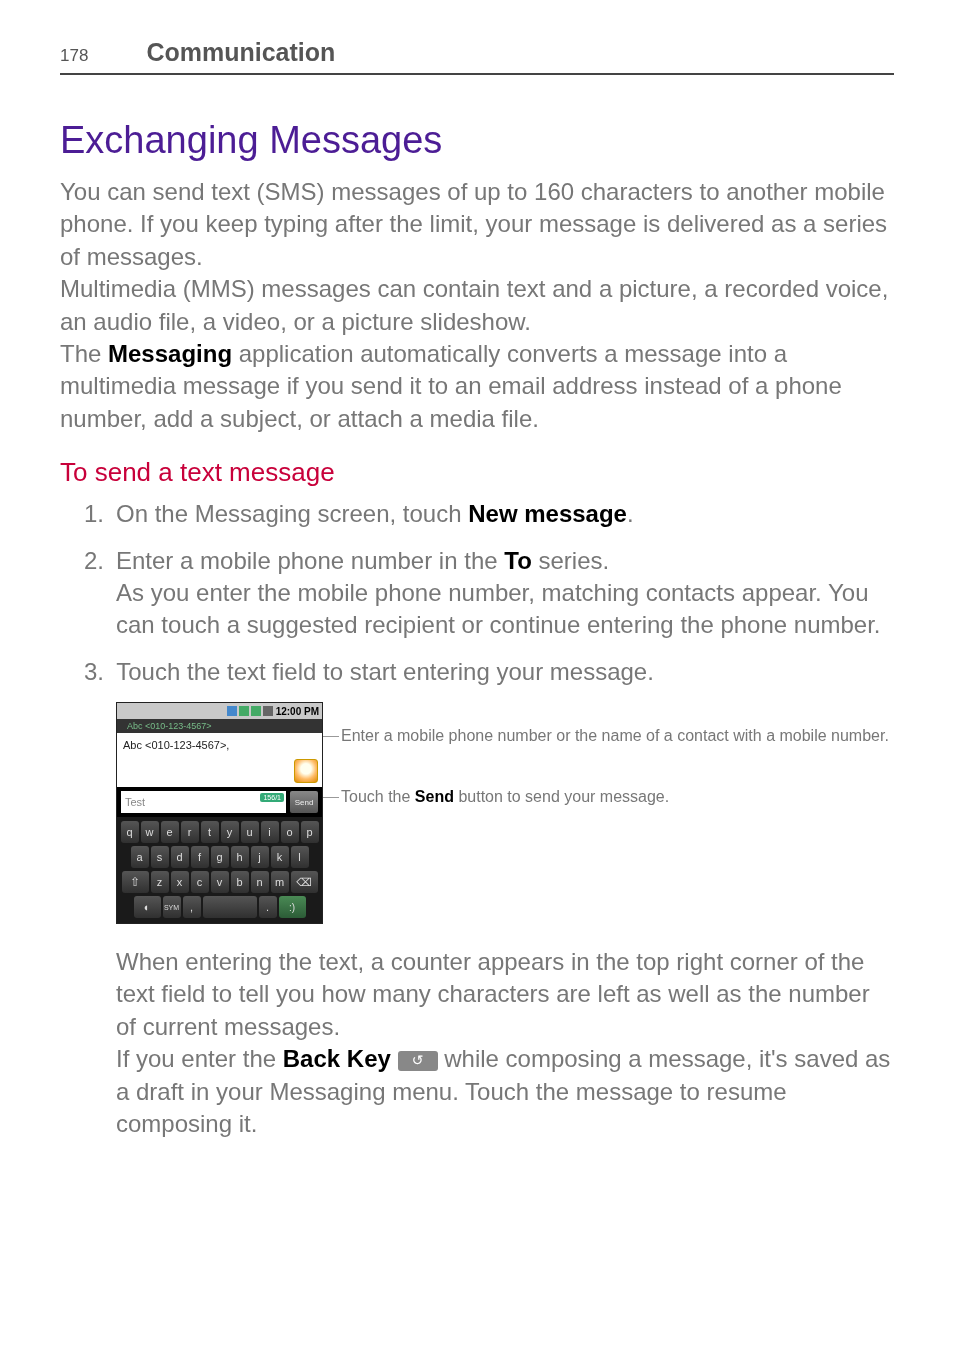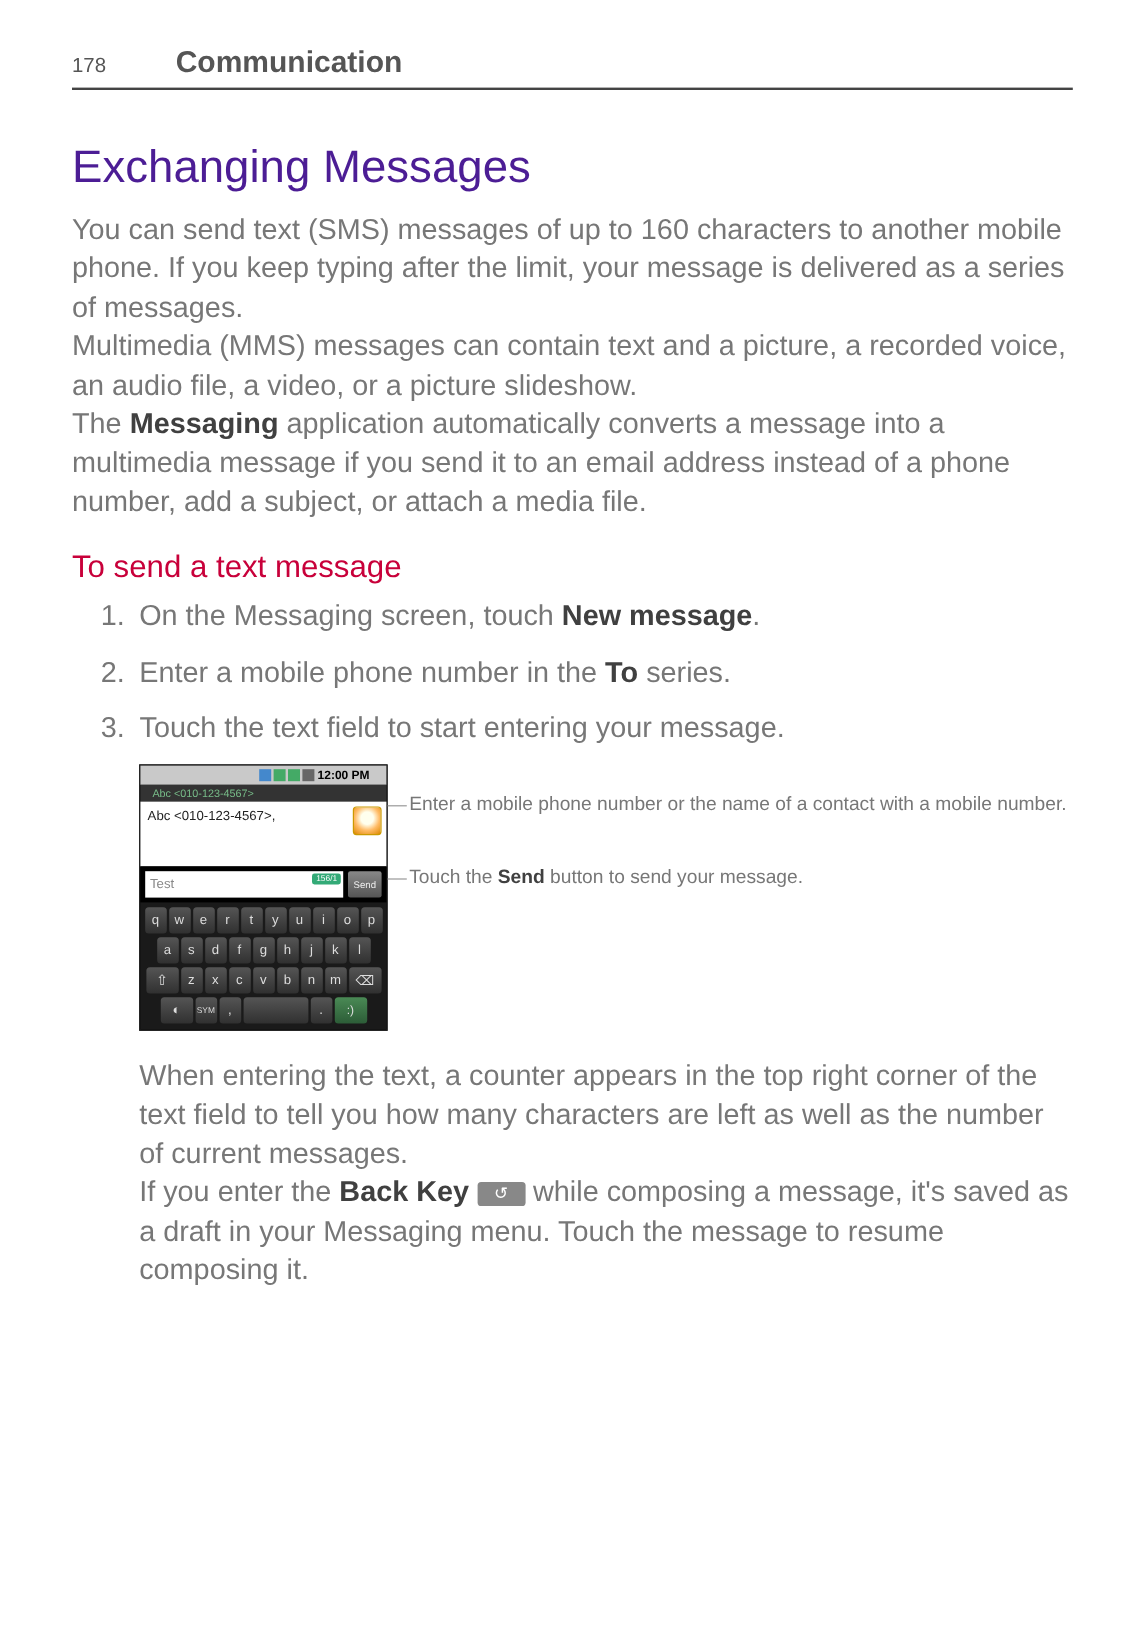--- a/index.html
+++ b/index.html
@@ -39,21 +39,21 @@
     margin: 0 0 14px 0;
     font-weight: normal;
   }
   .body-text {
     font-size: 24px;
     line-height: 1.35;
     color: #777;
     margin: 0 0 22px 0;
   }
   .bold-dark {
-    color: #404040;
+    color: #000000;
     font-weight: bold;
   }
   .h2 {
     font-size: 26px;
     color: #c8003a;
     margin: 6px 0 10px 0;
     font-weight: normal;
   }
   .list {
     padding-left: 56px;
@@ -78,21 +78,21 @@
     width: 207px;
     border: 1px solid #222;
     background: #000;
   }
   .statusbar {
     height: 16px;
     background: #c9c9c9;
     display: flex;
     align-items: center;
     justify-content: flex-end;
-    padding: 0 14px;
+    padding: 0 3px;
     gap: 3px;
   }
   .status-icons {
     display: flex;
     gap: 2px;
     align-items: center;
   }
   .sicon { width: 10px; height: 10px; background:#4a6; }
   .sicon2 { width: 10px; height: 10px; background:#48c; }
   .sicon3 { width: 10px; height: 10px; background:#666; }
@@ -103,21 +103,21 @@
   }
   .recipient-bar {
     background: #333;
     font-size: 9px;
     color: #7b8;
     padding: 2px 10px;
   }
   .to-row {
     background: #fff;
     display: flex;
-    align-items: flex-start;
+    align-items: flex-end;
   }
   .to-field {
     flex: 1;
     padding: 6px 6px 36px 6px;
     font-size: 11px;
     color: #222;
   }
   .contact-icon {
     width: 24px;
     height: 24px;
@@ -253,20 +253,21 @@
   <h2 class="h2">To send a text message</h2>
 
   <div class="list">
     <div class="list-item">
       <span class="list-num">1.</span>
       <span>On the Messaging screen, touch </span><span class="bold-dark">New message</span><span>.</span>
     </div>
     <div class="list-item">
       <span class="list-num">2.</span>
       <span>Enter a mobile phone number in the </span><span class="bold-dark">To</span><span> series.</span><br>
+      <span>As you enter the mobile phone number, matching contacts appear. You can touch a suggested recipient or continue entering the phone number.</span>
     </div>
     <div class="list-item" style="margin-left:-32px;">
       <span class="list-num" style="left:0;position:static;margin-right:6px;">3.</span>
       <span>Touch the text field to start entering your message.</span>
     </div>
   </div>
 
   <div class="figure-block">
 
     <div class="phone-mock">

